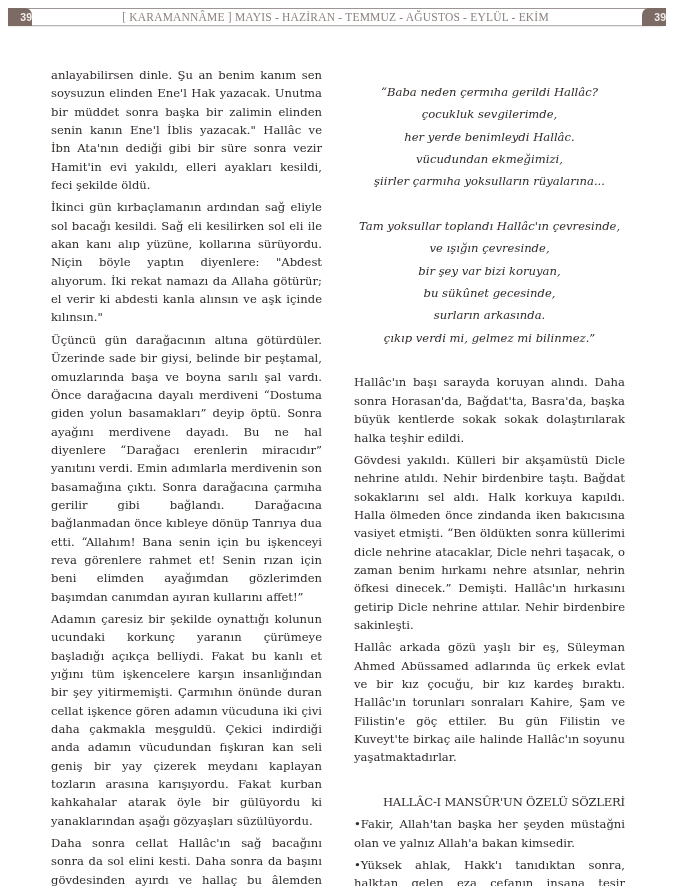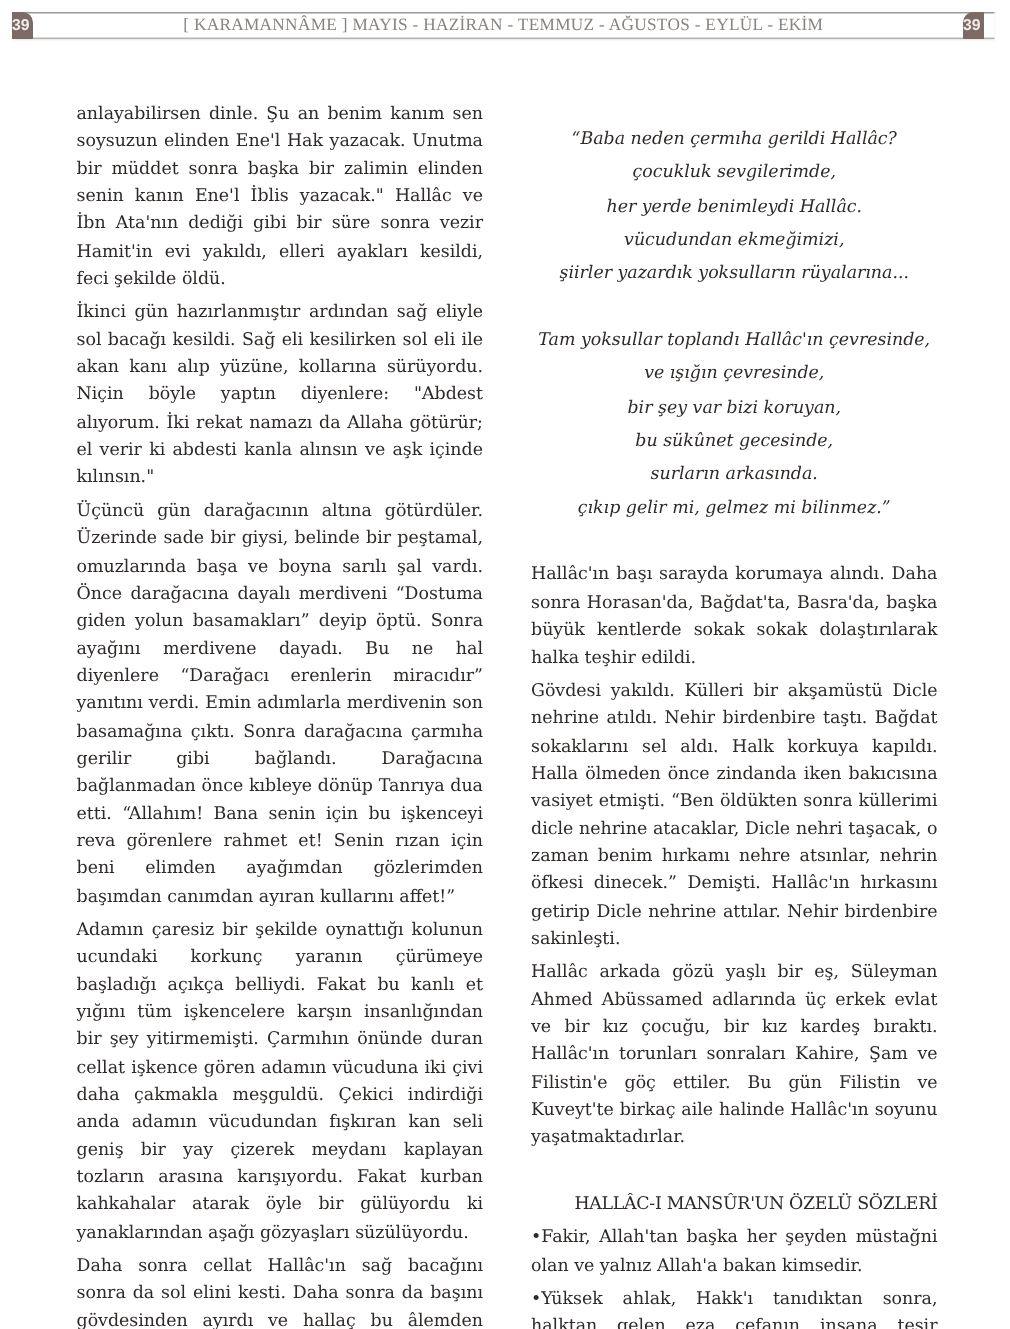--- a/index.html
+++ b/index.html
@@ -12,23 +12,23 @@
     border-top: 1px solid #9c9593; border-bottom: 1px solid #b9b3b0;
     box-sizing: border-box; background: #fff;
     box-shadow: 0 1px 1px rgba(0,0,0,0.08);
   }
   .header-title {
     position: absolute; left: 0; right: 0; top: 0; height: 16px; line-height: 16px;
     text-align: center; font-family: "Liberation Serif", serif; font-size: 11.5px;
     color: #8a837f; letter-spacing: 0.2px; white-space: nowrap;
   }
   .badge {
-    position: absolute; top: 8px; width: 14px; height: 18px; background: #7b6b64;
+    position: absolute; top: 8px; width: 24px; height: 18px; background: #7b6b64;
     color: #f2ecea; font-family: "Liberation Sans", sans-serif; font-size: 10.5px; font-weight: bold;
-    line-height: 18px; text-align: left;
+    line-height: 18px; text-align: right;
   }
   .badge.left { left: 8px; border-top-right-radius: 7px; }
   .badge.right { left: 642px; border-top-left-radius: 7px; }
 
   .col {
     position: absolute; top: 62px; width: 279px;
     font-size: 11.6px; line-height: 18.35px; text-align: justify;
   }
   .col.left { left: 47px; }
   .col.right { left: 350px; top: 79px; }
@@ -42,45 +42,45 @@
 <body>
 
 <div class="header">
   <div class="header-title">[ KARAMANNÂME ] MAYIS - HAZİRAN - TEMMUZ - AĞUSTOS - EYLÜL - EKİM</div>
 </div>
 <div class="badge left">39</div>
 <div class="badge right">39</div>
 
 <div class="col left">
   <p>anlayabilirsen dinle. Şu an benim kanım sen soysuzun elinden Ene'l Hak yazacak. Unutma bir müddet sonra başka bir zalimin elinden senin kanın Ene'l İblis yazacak." Hallâc ve İbn Ata'nın dediği gibi bir süre sonra vezir Hamit'in evi yakıldı, elleri ayakları kesildi, feci şekilde öldü.</p>
-  <p>İkinci gün hazırlanmıştır ardından sağ eliyle sol bacağı kesildi. Sağ eli kesilirken sol eli ile akan kanı alıp yüzüne, kollarına sürüyordu. Niçin böyle yaptın diyenlere: "Abdest alıyorum. İki rekat namazı da Allaha götürür; el verir ki abdesti kanla alınsın ve aşk içinde kılınsın."</p>
+  <p>İkinci gün kırbaçlamanın ardından sağ eliyle sol bacağı kesildi. Sağ eli kesilirken sol eli ile akan kanı alıp yüzüne, kollarına sürüyordu. Niçin böyle yaptın diyenlere: "Abdest alıyorum. İki rekat namazı da Allaha götürür; el verir ki abdesti kanla alınsın ve aşk içinde kılınsın."</p>
   <p>Üçüncü gün darağacının altına götürdüler. Üzerinde sade bir giysi, belinde bir peştamal, omuzlarında başa ve boyna sarılı şal vardı. Önce darağacına dayalı merdiveni “Dostuma giden yolun basamakları” deyip öptü. Sonra ayağını merdivene dayadı. Bu ne hal diyenlere “Darağacı erenlerin miracıdır” yanıtını verdi. Emin adımlarla merdivenin son basamağına çıktı. Sonra darağacına çarmıha gerilir gibi bağlandı. Darağacına bağlanmadan önce kıbleye dönüp Tanrıya dua etti. “Allahım! Bana senin için bu işkenceyi reva görenlere rahmet et! Senin rızan için beni elimden ayağımdan gözlerimden başımdan canımdan ayıran kullarını affet!”</p>
   <p>Adamın çaresiz bir şekilde oynattığı kolunun ucundaki korkunç yaranın çürümeye başladığı açıkça belliydi. Fakat bu kanlı et yığını tüm işkencelere karşın insanlığından bir şey yitirmemişti. Çarmıhın önünde duran cellat işkence gören adamın vücuduna iki çivi daha çakmakla meşguldü. Çekici indirdiği anda adamın vücudundan fışkıran kan seli geniş bir yay çizerek meydanı kaplayan tozların arasına karışıyordu. Fakat kurban kahkahalar atarak öyle bir gülüyordu ki yanaklarından aşağı gözyaşları süzülüyordu.</p>
   <p>Daha sonra cellat Hallâc'ın sağ bacağını sonra da sol elini kesti. Daha sonra da başını gövdesinden ayırdı ve hallaç bu âlemden ayrıldı.</p>
   <p>Hallâc'ın ölümü İsa Mesih gibi mucizevi bir ölümdür.</p>
 
 </div>
 
 <div class="col right">
   <div class="poem">
     <p>“Baba neden çermıha gerildi Hallâc?</p>
     <p>çocukluk sevgilerimde,</p>
     <p>her yerde benimleydi Hallâc.</p>
     <p>vücudundan ekmeğimizi,</p>
-    <p>şiirler yazardık yoksulların rüyalarına...</p>
+    <p>şiirler çarmıha yoksulların rüyalarına...</p>
     <div class="gap"></div>
     <p>Tam yoksullar toplandı Hallâc'ın çevresinde,</p>
     <p>ve ışığın çevresinde,</p>
     <p>bir şey var bizi koruyan,</p>
     <p>bu sükûnet gecesinde,</p>
     <p>surların arkasında.</p>
-    <p>çıkıp gelir mi, gelmez mi bilinmez.”</p>
+    <p>çıkıp verdi mi, gelmez mi bilinmez.”</p>
   </div>
   <div class="gap"></div>
-  <p>Hallâc'ın başı sarayda korumaya alındı. Daha sonra Horasan'da, Bağdat'ta, Basra'da, başka büyük kentlerde sokak sokak dolaştırılarak halka teşhir edildi.</p>
+  <p>Hallâc'ın başı sarayda koruyan alındı. Daha sonra Horasan'da, Bağdat'ta, Basra'da, başka büyük kentlerde sokak sokak dolaştırılarak halka teşhir edildi.</p>
   <p>Gövdesi yakıldı. Külleri bir akşamüstü Dicle nehrine atıldı. Nehir birdenbire taştı. Bağdat sokaklarını sel aldı. Halk korkuya kapıldı. Halla ölmeden önce zindanda iken bakıcısına vasiyet etmişti. “Ben öldükten sonra küllerimi dicle nehrine atacaklar, Dicle nehri taşacak, o zaman benim hırkamı nehre atsınlar, nehrin öfkesi dinecek.” Demişti. Hallâc'ın hırkasını getirip Dicle nehrine attılar. Nehir birdenbire sakinleşti.</p>
   <p>Hallâc arkada gözü yaşlı bir eş, Süleyman Ahmed Abüssamed adlarında üç erkek evlat ve bir kız çocuğu, bir kız kardeş bıraktı. Hallâc'ın torunları sonraları Kahire, Şam ve Filistin'e göç ettiler. Bu gün Filistin ve Kuveyt'te birkaç aile halinde Hallâc'ın soyunu yaşatmaktadırlar.</p>
   <div class="gap"></div>
   <p class="heading">HALLÂC-I MANSÛR'UN ÖZELÜ SÖZLERİ</p>
   <p class="bullet">•Fakir, Allah'tan başka her şeyden müstağni olan ve yalnız Allah'a bakan kimsedir.</p>
   <p class="bullet">•Yüksek ahlak, Hakk'ı tanıdıktan sonra, halktan gelen eza cefanın insana tesir etmemesidir.</p>
   <p class="bullet">•Tevekkül, bir şehirde yemek yemeye senden daha muhtaç olan birisinin bulunduğunu bildiğin zaman, yemek yememendir.</p>
 
 </div>
 

